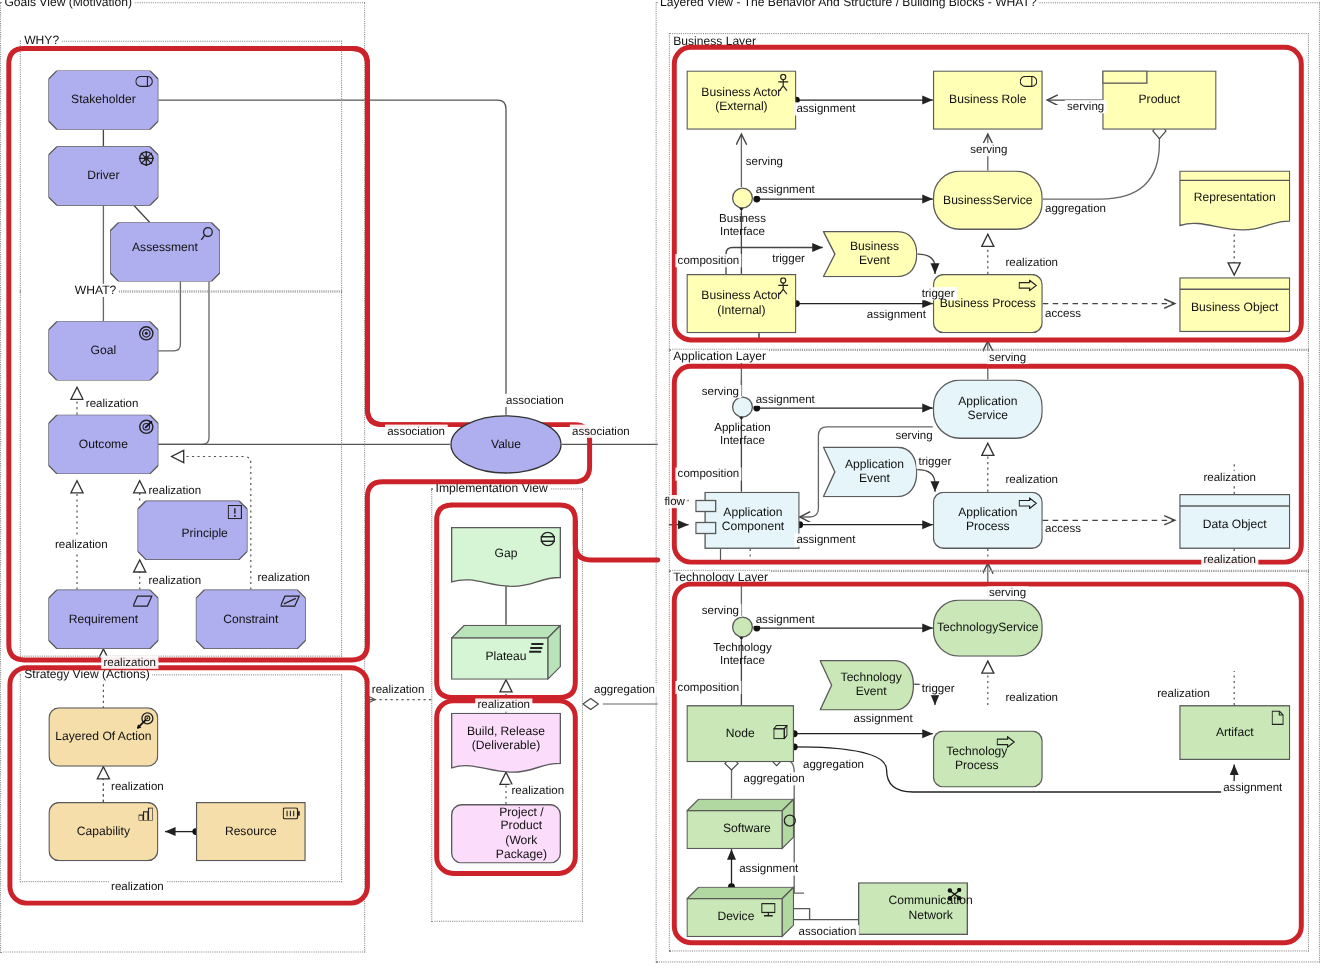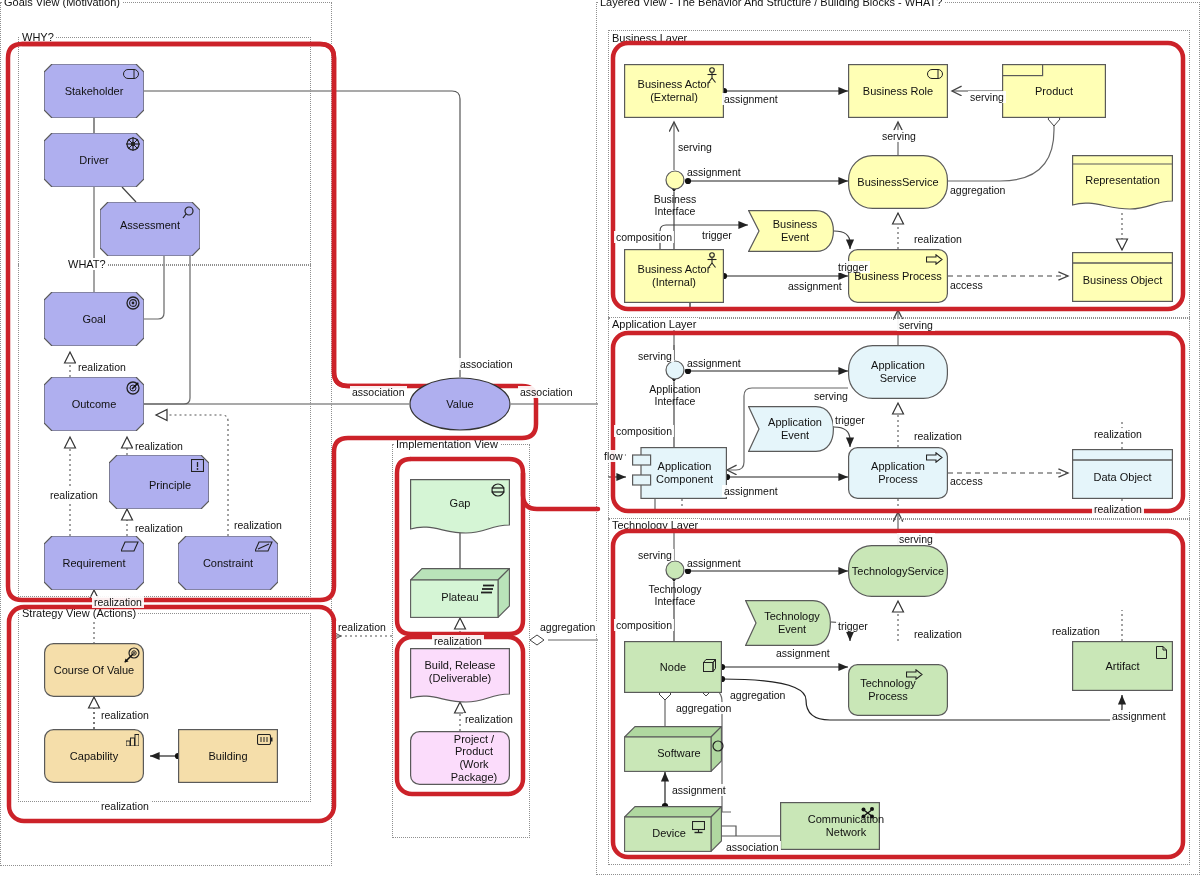--- a/index.html
+++ b/index.html
@@ -265,21 +265,21 @@
       </svg>
   <svg style="position:absolute;right:4px;top:4px;" width="14" height="14">
         <circle cx="7" cy="7" r="6" fill="none" stroke="#222" stroke-width="1.3"></circle>
         <circle cx="7" cy="7" r="3" fill="none" stroke="#222" stroke-width="1"></circle>
         <line x1="12" y1="2" x2="6" y2="8" stroke="#111" stroke-width="1.6"></line>
         <path d="M12.5,1.5 L9.5,2.2 L11.8,4.5 Z" fill="#111"></path>
       </svg>
   <span>Outcome</span>
 </div>
 
-<div class="node" style="left:109px;top:455px;width:100px;height:60px;padding-left:22px;">
+<div class="node" style="left:125px;top:455px;width:100px;height:60px;padding-left:22px;">
   <svg style="position:absolute;left:0;top:0;" width="100" height="54">
         <polygon points="8,0 92,0 100,8 100,46 92,54 8,54 0,46 0,8" fill="#afafef" stroke="#5a5a5a" stroke-width="1.2"></polygon>
       </svg>
   <svg style="position:absolute;right:5px;top:4px;" width="13" height="13">
         <rect x="0.5" y="0.5" width="12" height="12" fill="none" stroke="#222" stroke-width="1.1"></rect>
         <line x1="6.5" y1="3" x2="6.5" y2="8" stroke="#222" stroke-width="1.3"></line>
         <circle cx="6.5" cy="10" r="0.9" fill="#222"></circle>
       </svg>
   <span>Principle</span>
 </div>
@@ -316,21 +316,21 @@
   <svg style="position:absolute;left:0;top:0;" width="100" height="54">
         <rect x="0.6" y="0.6" width="98.8" height="52.8" rx="9" ry="9" fill="#f5deaa" stroke="#5a5a5a" stroke-width="1.2"></rect>
       </svg>
   <svg style="position:absolute;right:4px;top:4px;" width="16" height="16">
         <circle cx="10" cy="6" r="5" fill="none" stroke="#222" stroke-width="1.2"></circle>
         <circle cx="10" cy="6" r="2.2" fill="none" stroke="#222" stroke-width="1"></circle>
         <circle cx="10" cy="6" r="0.9" fill="#222"></circle>
         <line x1="1" y1="15" x2="9" y2="7" stroke="#111" stroke-width="1.6"></line>
         <path d="M0.5,15.5 L1.5,11.5 L4.5,14.5 Z" fill="#111"></path>
       </svg>
-  <span>Course Of Value</span>
+  <span>Layered Of Action</span>
 </div>
 
 <div class="node" style="left:44px;top:729px;width:100px;height:54px;">
   <svg style="position:absolute;left:0;top:0;" width="100" height="54">
         <rect x="0.6" y="0.6" width="98.8" height="52.8" rx="9" ry="9" fill="#f5deaa" stroke="#5a5a5a" stroke-width="1.2"></rect>
       </svg>
   <svg style="position:absolute;right:5px;top:5px;" width="13" height="12">
         <rect x="0" y="7" width="4" height="5" fill="none" stroke="#222" stroke-width="1"></rect>
         <rect x="4.5" y="4" width="4" height="8" fill="none" stroke="#222" stroke-width="1"></rect>
         <rect x="9" y="0.5" width="4" height="11.5" fill="none" stroke="#222" stroke-width="1"></rect>
@@ -342,21 +342,21 @@
   <svg style="position:absolute;left:0;top:0;" width="100" height="54">
         <rect x="0.6" y="0.6" width="98.8" height="52.8" fill="#f5deaa" stroke="#5a5a5a" stroke-width="1.2"></rect>
       </svg>
   <svg style="position:absolute;right:5px;top:5px;" width="16" height="11">
         <rect x="0.5" y="0.5" width="13" height="10" rx="1.5" fill="none" stroke="#222" stroke-width="1.1"></rect>
         <line x1="4" y1="3" x2="4" y2="8" stroke="#222" stroke-width="1"></line>
         <line x1="7" y1="3" x2="7" y2="8" stroke="#222" stroke-width="1"></line>
         <line x1="10" y1="3" x2="10" y2="8" stroke="#222" stroke-width="1"></line>
         <rect x="13.5" y="3.5" width="2" height="4" fill="#222"></rect>
       </svg>
-  <span>Building</span>
+  <span>Resource</span>
 </div>
 
 <div class="node" style="left:410px;top:479px;width:100px;height:54px;">
   <svg style="position:absolute;left:0;top:0;" width="100" height="58">
         <path d="M0.6,0.6 L99.4,0.6 L99.4,46 C80,46 76,54 56,54 C34,54 20,44 0.6,50 Z" fill="#d5f5d5" stroke="#5a5a5a" stroke-width="1.2"></path>
       </svg>
   <svg style="position:absolute;right:5px;top:4px;" width="14" height="14">
         <circle cx="7" cy="7" r="6" fill="none" stroke="#222" stroke-width="1.2"></circle>
         <line x1="0.5" y1="5" x2="13.5" y2="5" stroke="#222" stroke-width="1.3"></line>
         <line x1="0.5" y1="9" x2="13.5" y2="9" stroke="#222" stroke-width="1.3"></line>

